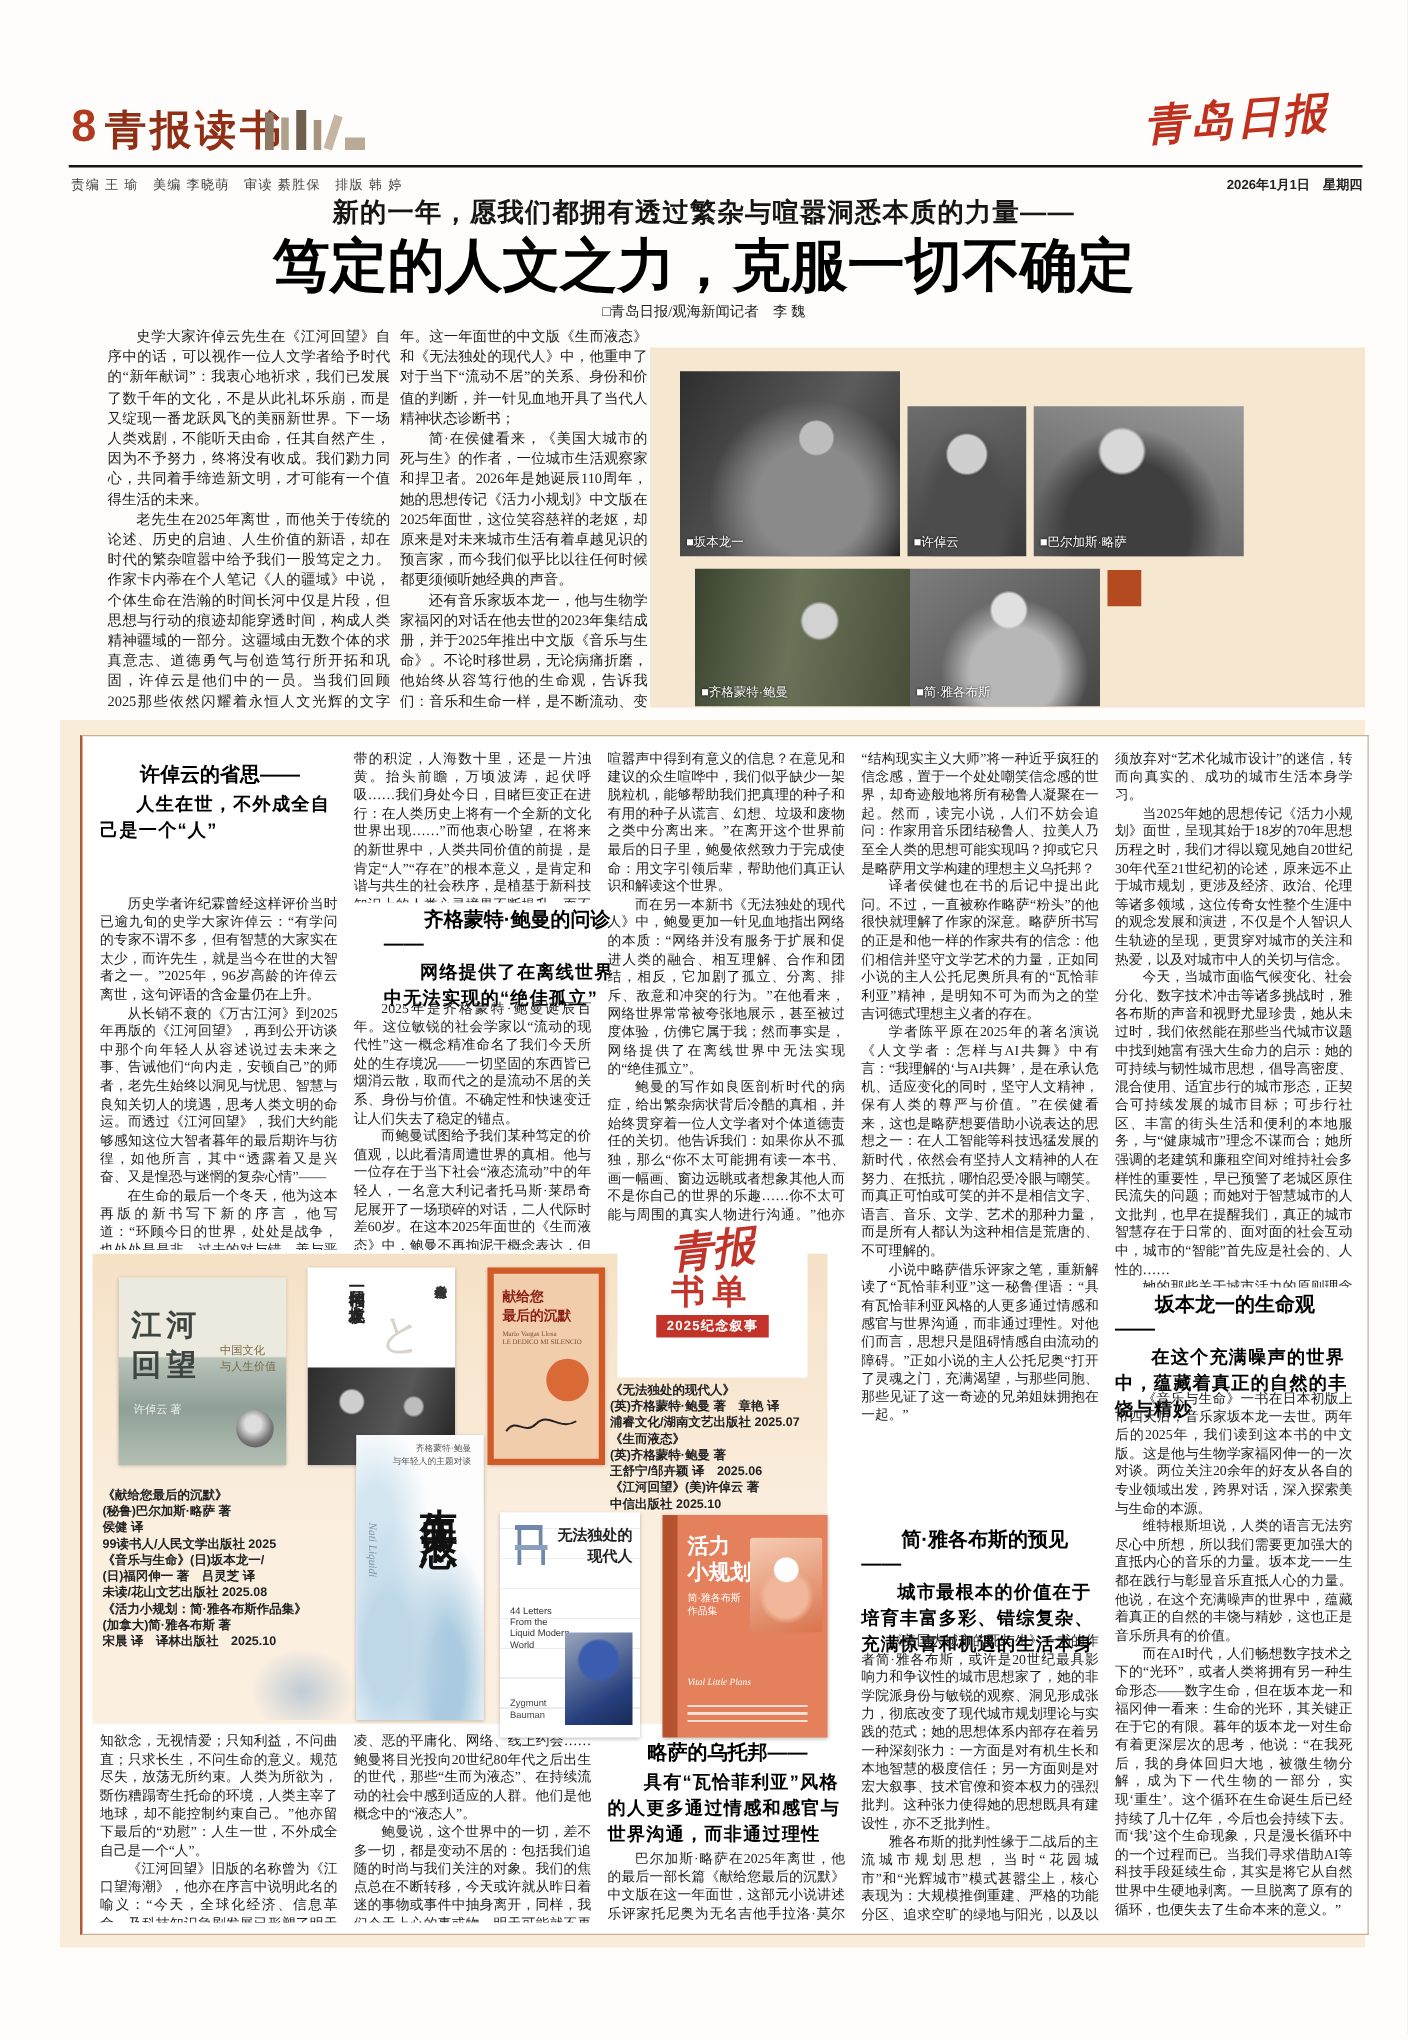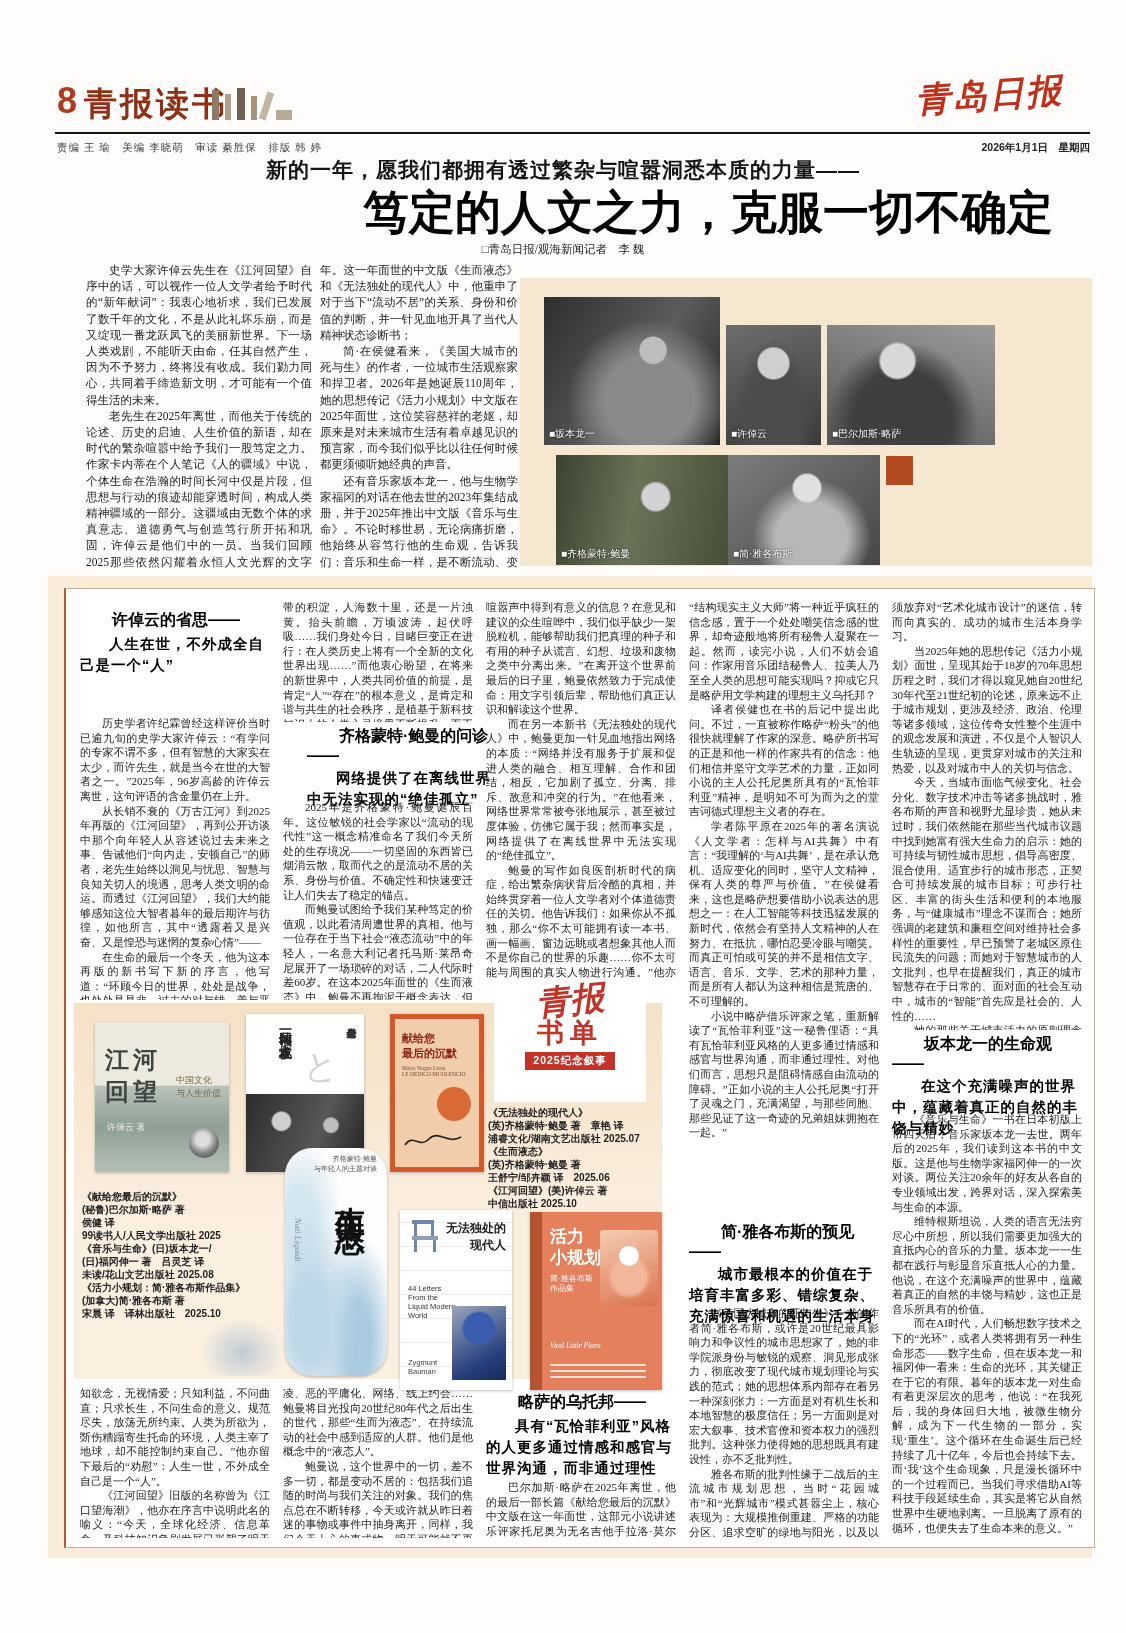--- a/index.html
+++ b/index.html
@@ -51,21 +51,21 @@
     <span style="width:6px;height:24px;background:#a6947e;"></span>
     <span style="width:7px;height:28px;background:#c4b6a2;transform:rotate(18deg);"></span>
     <span style="width:16px;height:10px;background:#b9aa95;"></span>
   </div>
   <div class="abs masthead" style="left:915px;top:72px;">青岛日报</div>
   <div class="abs rule" style="left:55px;top:132px;width:1035px;height:2px;"></div>
   <div class="abs staff" style="left:57px;top:141px;">责编 王 瑜　美编 李晓萌　审读 綦胜保　排版 韩 婷</div>
   <div class="abs date" style="left:840px;top:141px;width:250px;">2026年1月1日　星期四</div>
 
   <div class="abs kicker" style="left:73px;top:156px;width:980px;">新的一年，愿我们都拥有透过繁杂与喧嚣洞悉本质的力量——</div>
-  <div class="abs headline" style="left:73px;top:182px;width:980px;text-align:right;">笃定的人文之力，克服一切不确定</div>
+  <div class="abs headline" style="left:73px;top:182px;width:980px;">笃定的人文之力，克服一切不确定</div>
   <div class="abs byline" style="left:73px;top:242px;width:980px;">□青岛日报/观海新闻记者　李 魏</div>
 
   <div class="abs" style="left:520px;top:278px;width:572px;height:288px;background:#f6e7d0;"></div>
 
   <div class="photo" style="left:544px;top:297px;width:176px;height:148px;background:radial-gradient(circle at 62% 36%,#bdbdbd 0 9%,transparent 10%),radial-gradient(ellipse at 60% 70%,#8a8a8a 0 30%,transparent 55%),linear-gradient(120deg,#2e2e2e,#5c5c5c 55%,#242424);">
     <span class="cap">■坂本龙一</span>
   </div>
   <div class="photo" style="left:726px;top:325px;width:95px;height:120px;background:radial-gradient(circle at 50% 32%,#cfcfcf 0 16%,transparent 18%),radial-gradient(ellipse at 50% 78%,#4c4c4c 0 40%,transparent 60%),linear-gradient(160deg,#6d6d6d,#3a3a3a);">
     <span class="cap">■许倬云</span>
   </div>
@@ -234,21 +234,21 @@
     <div style="position:absolute;left:7px;top:46px;font-size:5.5px;color:#7a4a33;">
       <div>Mario Vargas Llosa</div>
       <div>LE DEDICO MI SILENCIO</div>
     </div>
     <div style="position:absolute;right:8px;top:68px;width:34px;height:34px;border-radius:50%;background:#d96a35;"></div>
     <svg style="position:absolute;left:8px;bottom:16px;" width="60" height="20" viewBox="0 0 60 20">
       <path d="M2,14 C10,2 16,18 26,8 S44,14 58,6" stroke="#222" stroke-width="1.6" fill="none"></path>
     </svg>
   </div>
 
-  <div class="cover" style="left:285px;top:1148px;width:102px;height:228px;background:radial-gradient(ellipse at 25% 75%,#bfd8e8 0 18%,transparent 45%),radial-gradient(ellipse at 70% 85%,#a9cadf 0 14%,transparent 40%),radial-gradient(ellipse at 15% 30%,#d4e6f0 0 12%,transparent 35%),#fdfdfd;border-radius:27px;">
+  <div class="cover" style="left:285px;top:1148px;width:102px;height:228px;background:radial-gradient(ellipse at 25% 75%,#bfd8e8 0 18%,transparent 45%),radial-gradient(ellipse at 70% 85%,#a9cadf 0 14%,transparent 40%),radial-gradient(ellipse at 15% 30%,#d4e6f0 0 12%,transparent 35%),#fdfdfd;">
     <div style="position:absolute;right:10px;top:6px;font-size:7px;color:#555;text-align:right;">
       <div>齐格蒙特·鲍曼</div>
       <div>与年轻人的主题对谈</div>
     </div>
     <div class="vtext" style="position:absolute;left:44px;top:34px;font-size:30px;font-weight:bold;color:#111;letter-spacing:6px;">生而液态</div>
     <div class="vtext" style="position:absolute;left:8px;top:70px;font-size:9px;color:#7a8fa0;font-style:italic;">Nati Liquidi</div>
   </div>
 
   <div class="cover" style="left:400px;top:1210px;width:112px;height:180px;background:repeating-linear-gradient(0deg,#fff 0 23px,#ececec 23px 24px),repeating-linear-gradient(90deg,rgba(255,255,255,0) 0 23px,#ececec 23px 24px),#fff;">
     <svg style="position:absolute;left:8px;top:8px;" width="34" height="36" viewBox="0 0 34 36">

